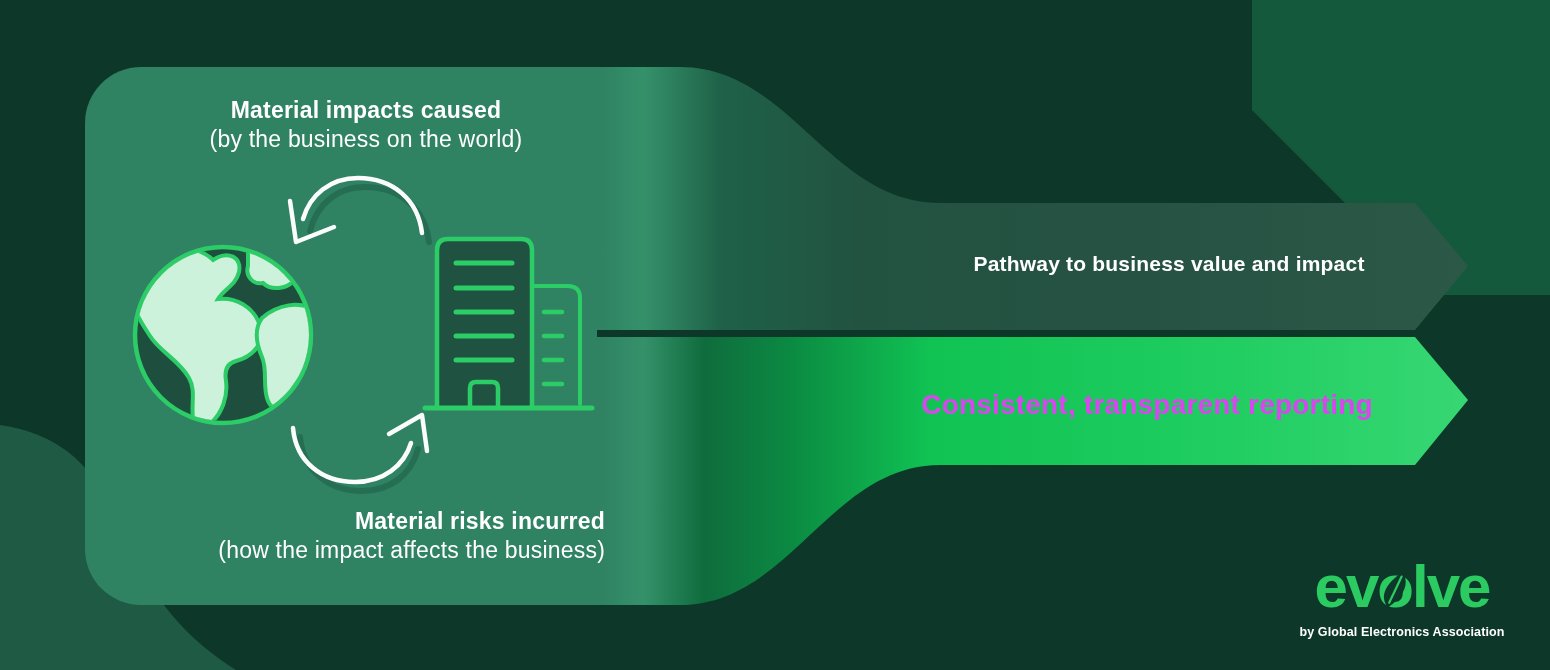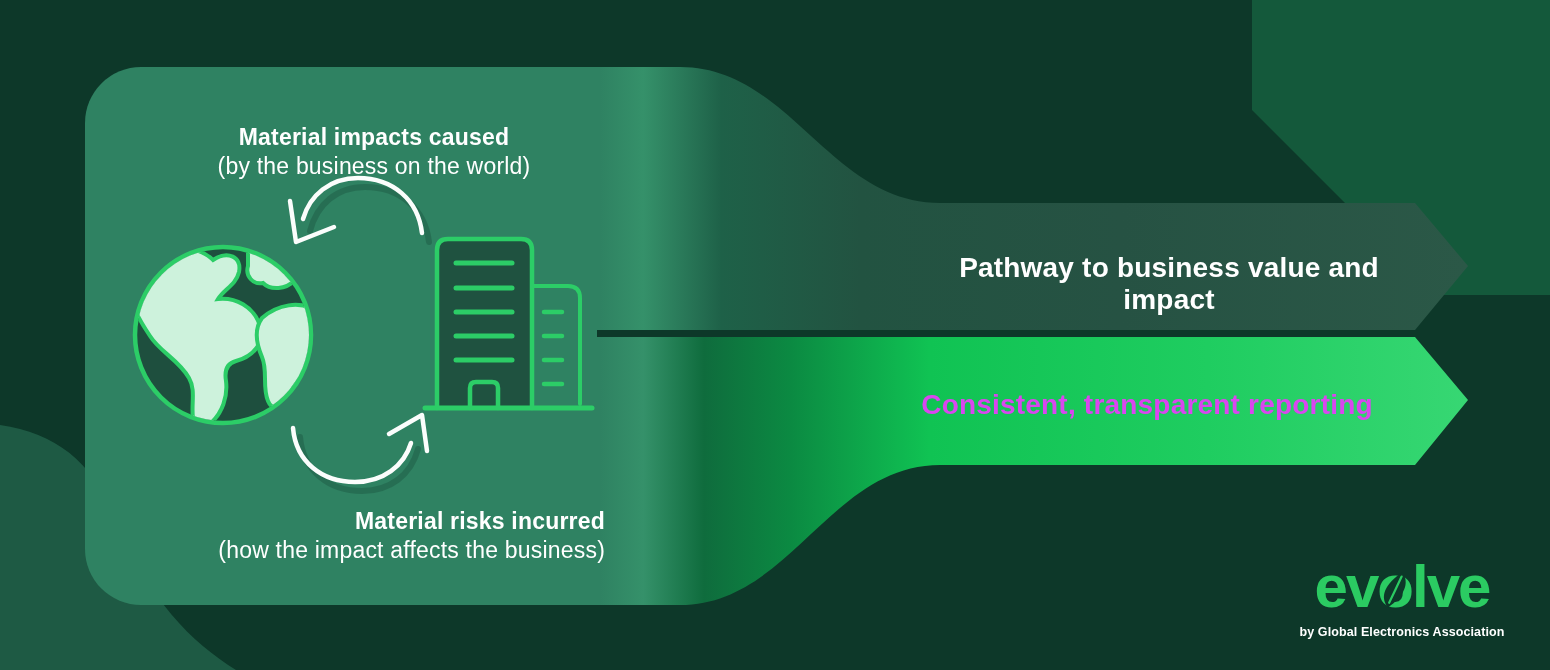--- a/index.html
+++ b/index.html
@@ -1,24 +1,24 @@
 <!DOCTYPE html>
 <html><head>
 <meta charset="utf-8">
 <style>
   html,body{margin:0;padding:0;background:#0d3829;}
   .stage{position:relative;width:1550px;height:670px;overflow:hidden;
          font-family:"Liberation Sans",sans-serif;background:#0d3829;}
   .stage svg.scene{position:absolute;left:0;top:0;width:1550px;height:670px;display:block;}
   .label{position:absolute;text-align:center;color:#ffffff;}
-  .t-impacts{left:134px;top:96px;width:480px;margin-top:27px;}
+  .t-impacts{left:126px;top:96px;width:480px;}
   .t-risks{left:125px;top:507px;width:480px;text-align:right;}
   .lbl-title{font-size:23px;font-weight:700;line-height:29px;letter-spacing:.2px;}
   .lbl-sub{font-size:23px;font-weight:400;line-height:29px;letter-spacing:.2px;}
-  .t-pathway{left:930px;top:252px;width:478px;font-size:28px;font-weight:700;letter-spacing:.2px;}
+  .t-pathway{left:930px;top:252px;width:478px;font-size:21px;font-weight:700;letter-spacing:.2px;}
   .t-reporting{left:908px;top:389px;width:478px;font-size:28px;font-weight:700;
                color:#d946ef;letter-spacing:.2px;}
   .logo{left:1293px;top:558px;width:218px;text-align:center;}
   .brand{font-size:60px;font-weight:700;letter-spacing:-2px;color:#2bcb62;line-height:58px;white-space:nowrap;}
   .logo-o{position:relative;display:inline-block;}
   .leaf{position:absolute;left:50%;top:55%;width:35px;height:23px;
         transform:translate(-50%,-50%) rotate(-38deg);}
   .tagline{font-size:12.5px;font-weight:700;color:#ffffff;margin-top:9px;letter-spacing:.1px;white-space:nowrap;}
 </style>
 </head>

